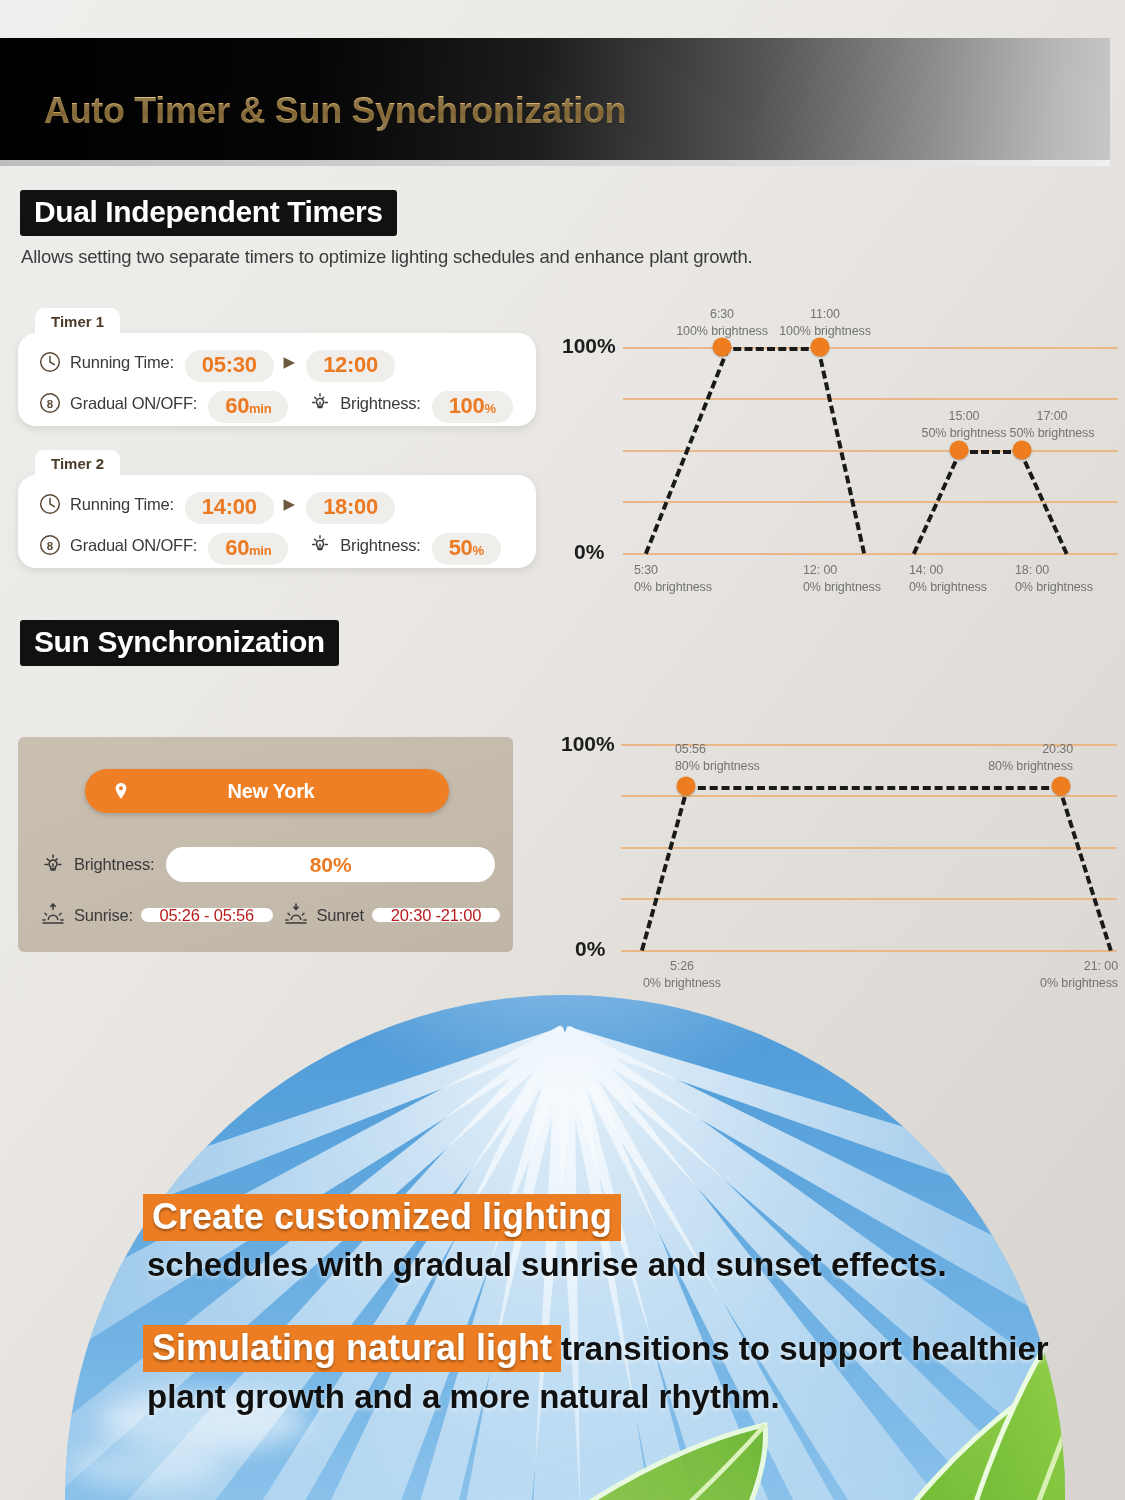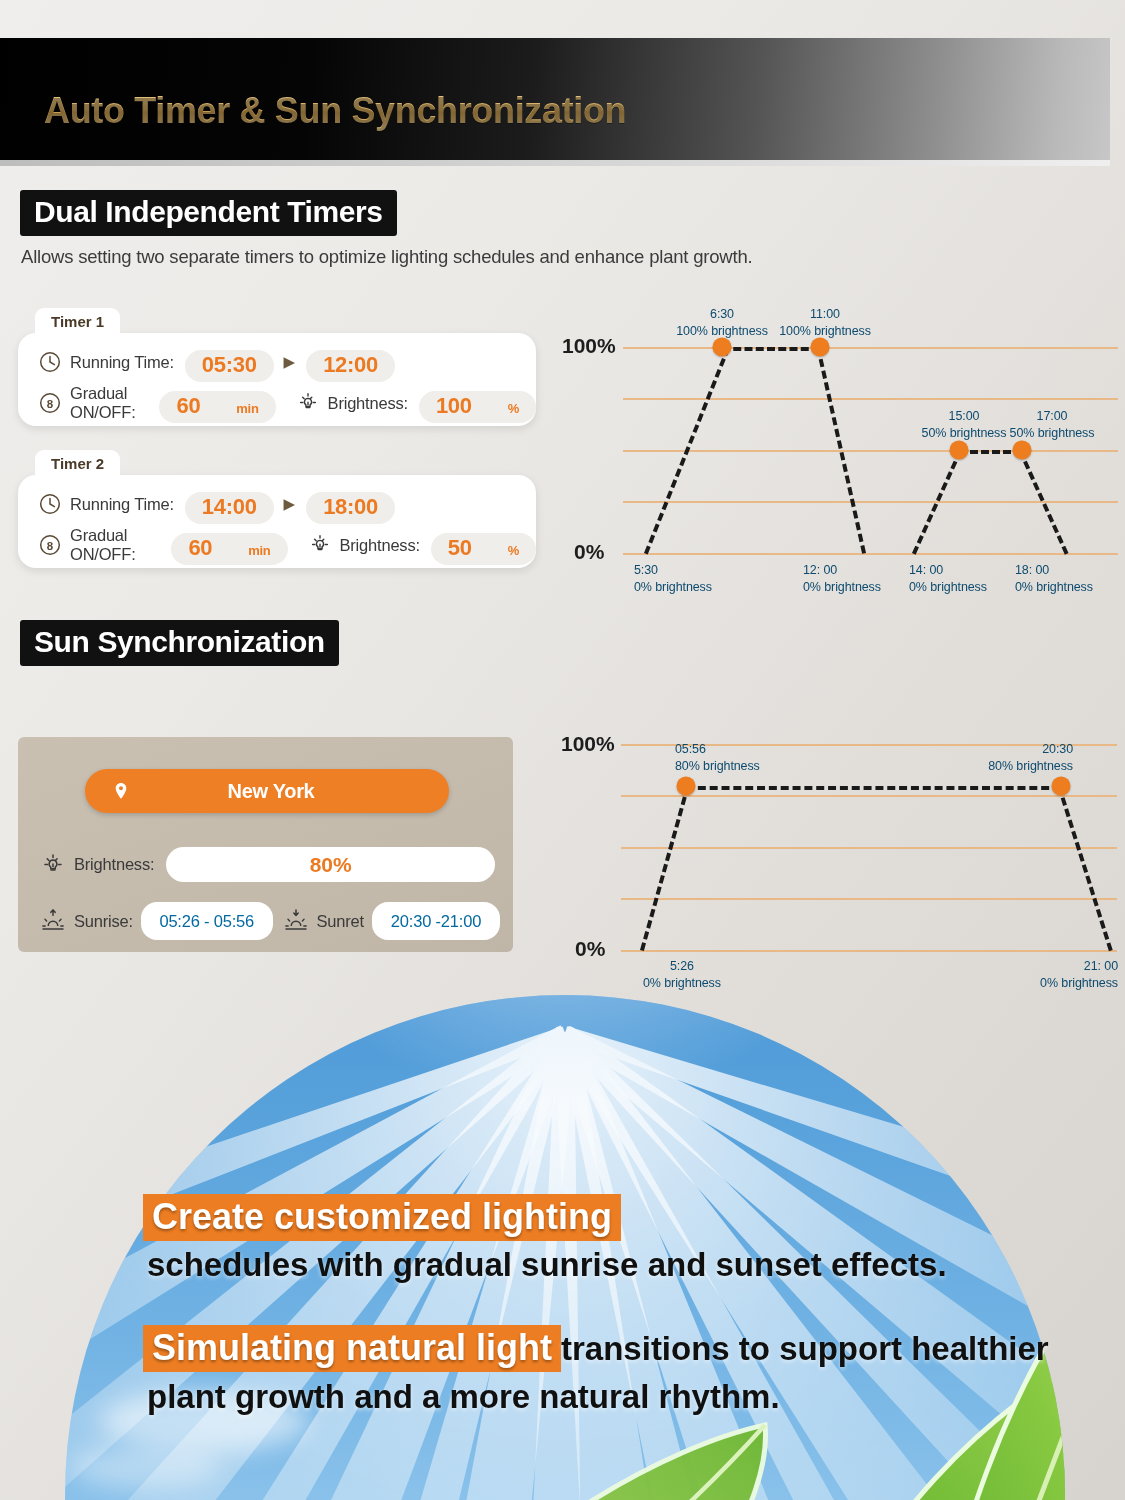--- a/index.html
+++ b/index.html
@@ -38,50 +38,50 @@
     padding:5px 16px 6px;font-size:15px;font-weight:bold;color:#4a3a27;z-index:2;}
   .timer-card{position:absolute;left:0;top:25px;width:518px;height:93px;background:#fff;
     border-radius:18px;box-shadow:0 3px 9px rgba(0,0,0,.10);}
   .trow{position:absolute;left:20px;display:flex;align-items:center;height:34px;}
   .trow.r1{top:12px;}
   .trow.r2{top:53px;}
   .ticon{width:24px;height:24px;margin-right:8px;flex:none;}
   .tlabel{font-size:16.5px;color:#3a3a3a;letter-spacing:-.2px;}
   .pill{background:#f0eeeb;border-radius:16px;padding:3px 17px 5px;margin-left:11px;
     color:#ec7a22;font-weight:bold;font-size:22px;letter-spacing:-.3px;line-height:1.1;margin-top:8px;}
-  .pill .unit{font-size:13px;font-weight:bold;padding-left:36px;}
+  .pill .unit{font-size:13px;font-weight:bold;}
   .arrow{margin:0 0 0 10px;color:#6d5a3f;font-size:15px;}
 
   
   .chart{position:absolute;}
   .gl{position:absolute;height:1.5px;background:#e9b887;}
   .axl{position:absolute;font-size:21px;font-weight:bold;color:#1d1d1d;}
-  .cap{position:absolute;font-size:12.5px;color:#0c4a6e;line-height:1.32;letter-spacing:-.1px;white-space:nowrap;}
+  .cap{position:absolute;font-size:12.5px;color:#737373;line-height:1.32;letter-spacing:-.1px;white-space:nowrap;}
   .cap.ctr{text-align:center;transform:translateX(-50%);}
   .cap.rgt{text-align:right;}
   .dot{position:absolute;width:19px;height:19px;border-radius:50%;background:#ed7d1f;
     transform:translate(-50%,-50%);box-shadow:0 1px 2px rgba(0,0,0,.25);}
   .seg{position:absolute;height:0;border-top:4px dashed #1a1a1a;transform-origin:0 0;}
 
   
   #sun-card{position:absolute;left:18px;top:737px;width:495px;height:215px;
     background:linear-gradient(160deg,#c9c0b2 0%,#c4bbad 55%,#bfb6a8 100%);border-radius:6px;}
   #city-btn{position:absolute;left:67px;top:32px;width:364px;height:44px;background:#ee7f25;
     border-radius:22px;display:flex;align-items:center;box-shadow:0 2px 5px rgba(0,0,0,.18);}
   #city-btn .pin{margin-left:26px;width:20px;height:20px;}
   #city-name{flex:1;text-align:center;color:#fff;font-weight:bold;font-size:20px;
     letter-spacing:-.3px;margin-right:38px;}
   .srow{position:absolute;display:flex;align-items:center;}
   #br-row{left:22px;top:110px;width:455px;}
   #sun-row{left:22px;top:165px;width:460px;}
   .slabel{font-size:16.5px;color:#3a3a3a;margin-left:8px;letter-spacing:-.2px;}
   #br-field{flex:1;height:35px;background:#fff;border-radius:18px;margin-left:12px;
     display:flex;align-items:center;justify-content:center;color:#ec7a22;font-weight:bold;font-size:21px;}
-  .sfield{height:38px;background:#fff;border-radius:16px;display:flex;align-items:center;
-    justify-content:center;color:#0369a1;font-size:16.5px;letter-spacing:-.2px;}
+  .sfield{height:14px;background:#fff;border-radius:16px;display:flex;align-items:center;
+    justify-content:center;color:#b91c1c;font-size:16.5px;letter-spacing:-.2px;}
   #sunrise-field{width:146px;margin-left:8px;}
   #sunset-field{width:142px;margin-left:8px;}
 
   
   #photo{position:absolute;left:-10px;top:995px;width:1145px;height:520px;overflow:hidden;}
   #photo-arch{position:absolute;left:75px;top:0;width:1000px;height:1010px;
     border-radius:500px 500px 0 0;overflow:hidden;
     background:linear-gradient(180deg,#4e9ad8 0%,#5aa3dc 14%,#72b3e4 34%,#8cc3eb 52%,#63a9e0 74%,#3e8ed2 100%);}
   #sunburst{position:absolute;left:50%;top:-130px;width:1100px;height:1000px;
     transform:translateX(-50%);opacity:.95;}

